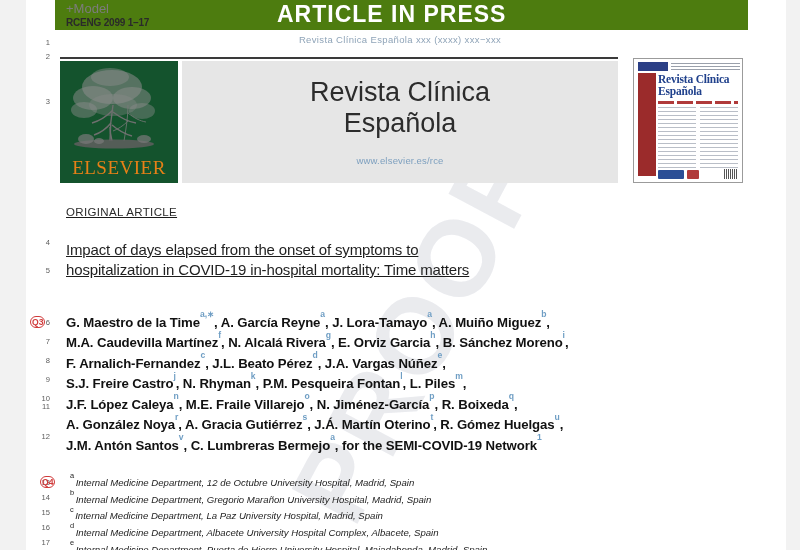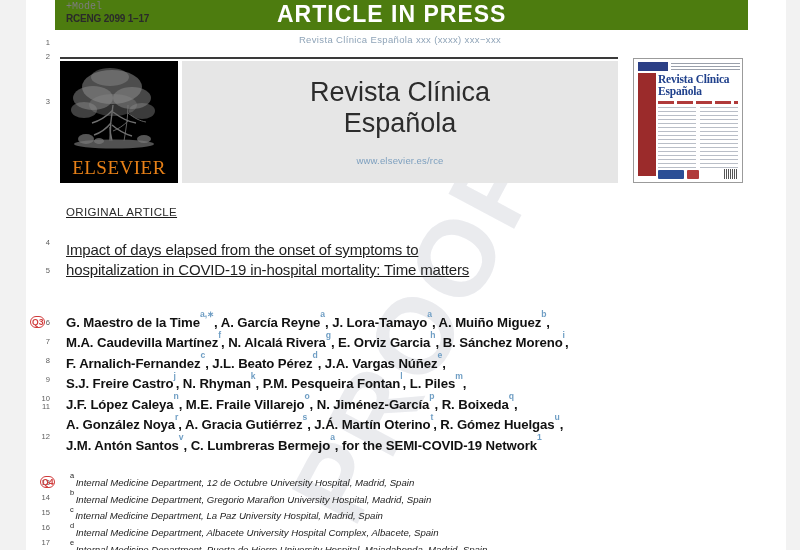--- a/index.html
+++ b/index.html
@@ -76,23 +76,23 @@
 
   #model-block {
     position: absolute;
     left: 66px;
     top: 1px;
     z-index: 4;
     font-family: "Liberation Serif", serif;
     line-height: 1.22;
   }
   #model-block .model-line {
-    font-size: 10px;
+    font-size: 13px;
     color: #7c7c7c;
-    font-family: Liberation Mono, monospace;
+    font-family: Liberation Sans, sans-serif;
   }
   #model-block .ms-id {
     font-size: 10px;
     color: #2a2a2a;
     font-weight: 700;
     font-family: "Liberation Sans", sans-serif;
     letter-spacing: -0.2px;
   }
 
   
@@ -127,21 +127,21 @@
     width: 558px;
     height: 122px;
     z-index: 2;
   }
   #elsevier {
     position: absolute;
     left: 0;
     top: 0;
     width: 118px;
     height: 122px;
-    background: #000000;
+    background: #14532d;
   }
   #elsevier .tree {
     position: absolute;
     left: 6px;
     top: 4px;
     width: 106px;
     height: 92px;
   }
   #elsevier .el-word {
     position: absolute;

